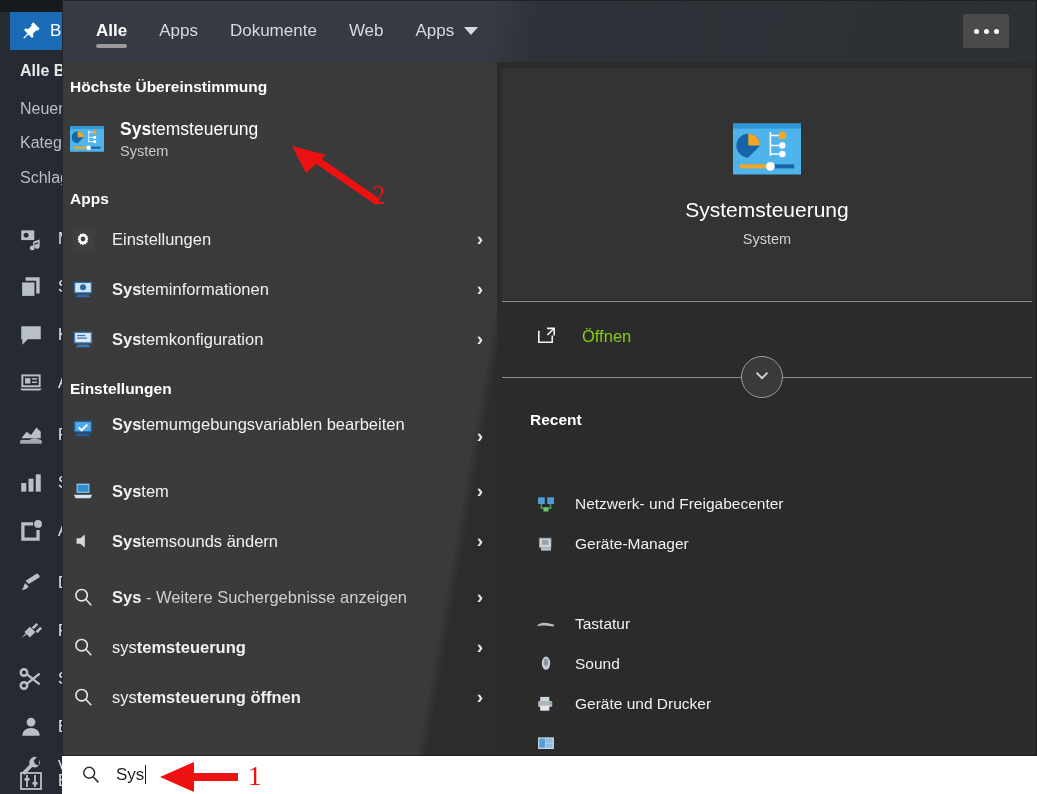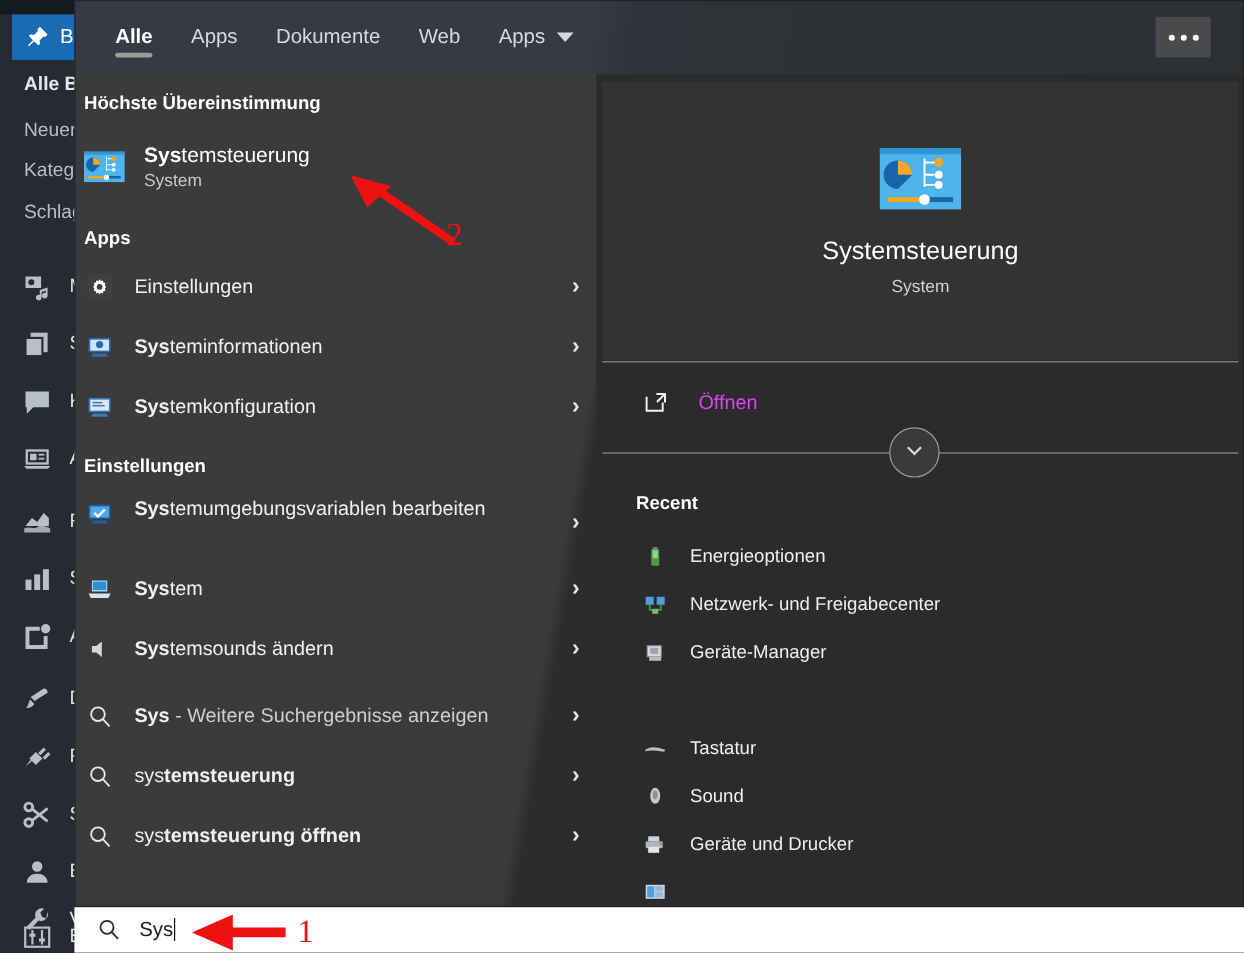--- a/index.html
+++ b/index.html
@@ -121,21 +121,21 @@
     position: absolute; left: 5px; top: 6px; width: 530px; height: 232px;
     background: #333333;
     display: flex; flex-direction: column; align-items: center; justify-content: center;
   }
   .prev-icon-wrap { width: 68px; height: 54px; margin-bottom: 22px; }
   .prev-title { color: #ffffff; font-size: 21px; }
   .prev-sub { color: #d2d2d2; font-size: 14.5px; margin-top: 9px; }
   .hrule { position: absolute; left: 5px; width: 530px; height: 1px; background: #8d8d8d; }
   .act-row {
     position: absolute; left: 5px; width: 530px; height: 62px;
-    display: flex; align-items: center; padding-left: 32px; color: #d946ef;
+    display: flex; align-items: center; padding-left: 32px; color: #84cc16;
   }
   .act-ico { width: 26px; height: 24px; margin-right: 22px; flex: 0 0 26px; }
   .act-lbl { font-size: 16.5px; }
   .expander {
     position: absolute; width: 42px; height: 42px; border-radius: 50%;
     border: 1px solid #9a9a9a; background: #3a3a3a;
     display: flex; align-items: center; justify-content: center;
   }
   .recent-hdr { position: absolute; left: 33px; color: #ffffff; font-size: 15.5px; font-weight: bold; }
   .rec-row {
@@ -519,30 +519,20 @@
       <div class="expander" style="left:244px;top:294px;">
         <span>
           <svg viewBox="0 0 24 24" width="22" height="22">
               <path fill="none" stroke="#d8d8d8" stroke-width="2" d="M6 9.5l6 6 6-6"></path>
             </svg>
         </span>
       </div>
 
       <div class="recent-hdr" style="top:349px;">Recent</div>
 
-      <div class="rec-row" style="top:382px;">
-        <span class="rec-ico">
-            <svg viewBox="0 0 24 24" width="20" height="20">
-              <rect x="8" y="4" width="8" height="17" rx="1.6" fill="#4c9a4c"></rect>
-              <rect x="9.6" y="2.2" width="4.8" height="2.2" fill="#7b7b7b"></rect>
-              <rect x="9.4" y="5.4" width="5.2" height="8" fill="#8fd48f"></rect>
-            </svg>
-          </span>
-        <span class="rec-lbl">Energieoptionen</span>
-      </div>
       <div class="rec-row" style="top:422px;">
         <span class="rec-ico">
             <svg viewBox="0 0 24 24" width="20" height="20">
               <rect x="2.5" y="4" width="8" height="8" fill="#4f9fd8"></rect>
               <rect x="13.5" y="4" width="8" height="8" fill="#4f9fd8"></rect>
               <path stroke="#4c9a4c" stroke-width="1.8" fill="none" d="M6.5 12v5h11v-5"></path>
               <rect x="9" y="16" width="6" height="5" fill="#6fbf6f"></rect>
             </svg>
           </span>
         <span class="rec-lbl">Netzwerk- und Freigabecenter</span>

